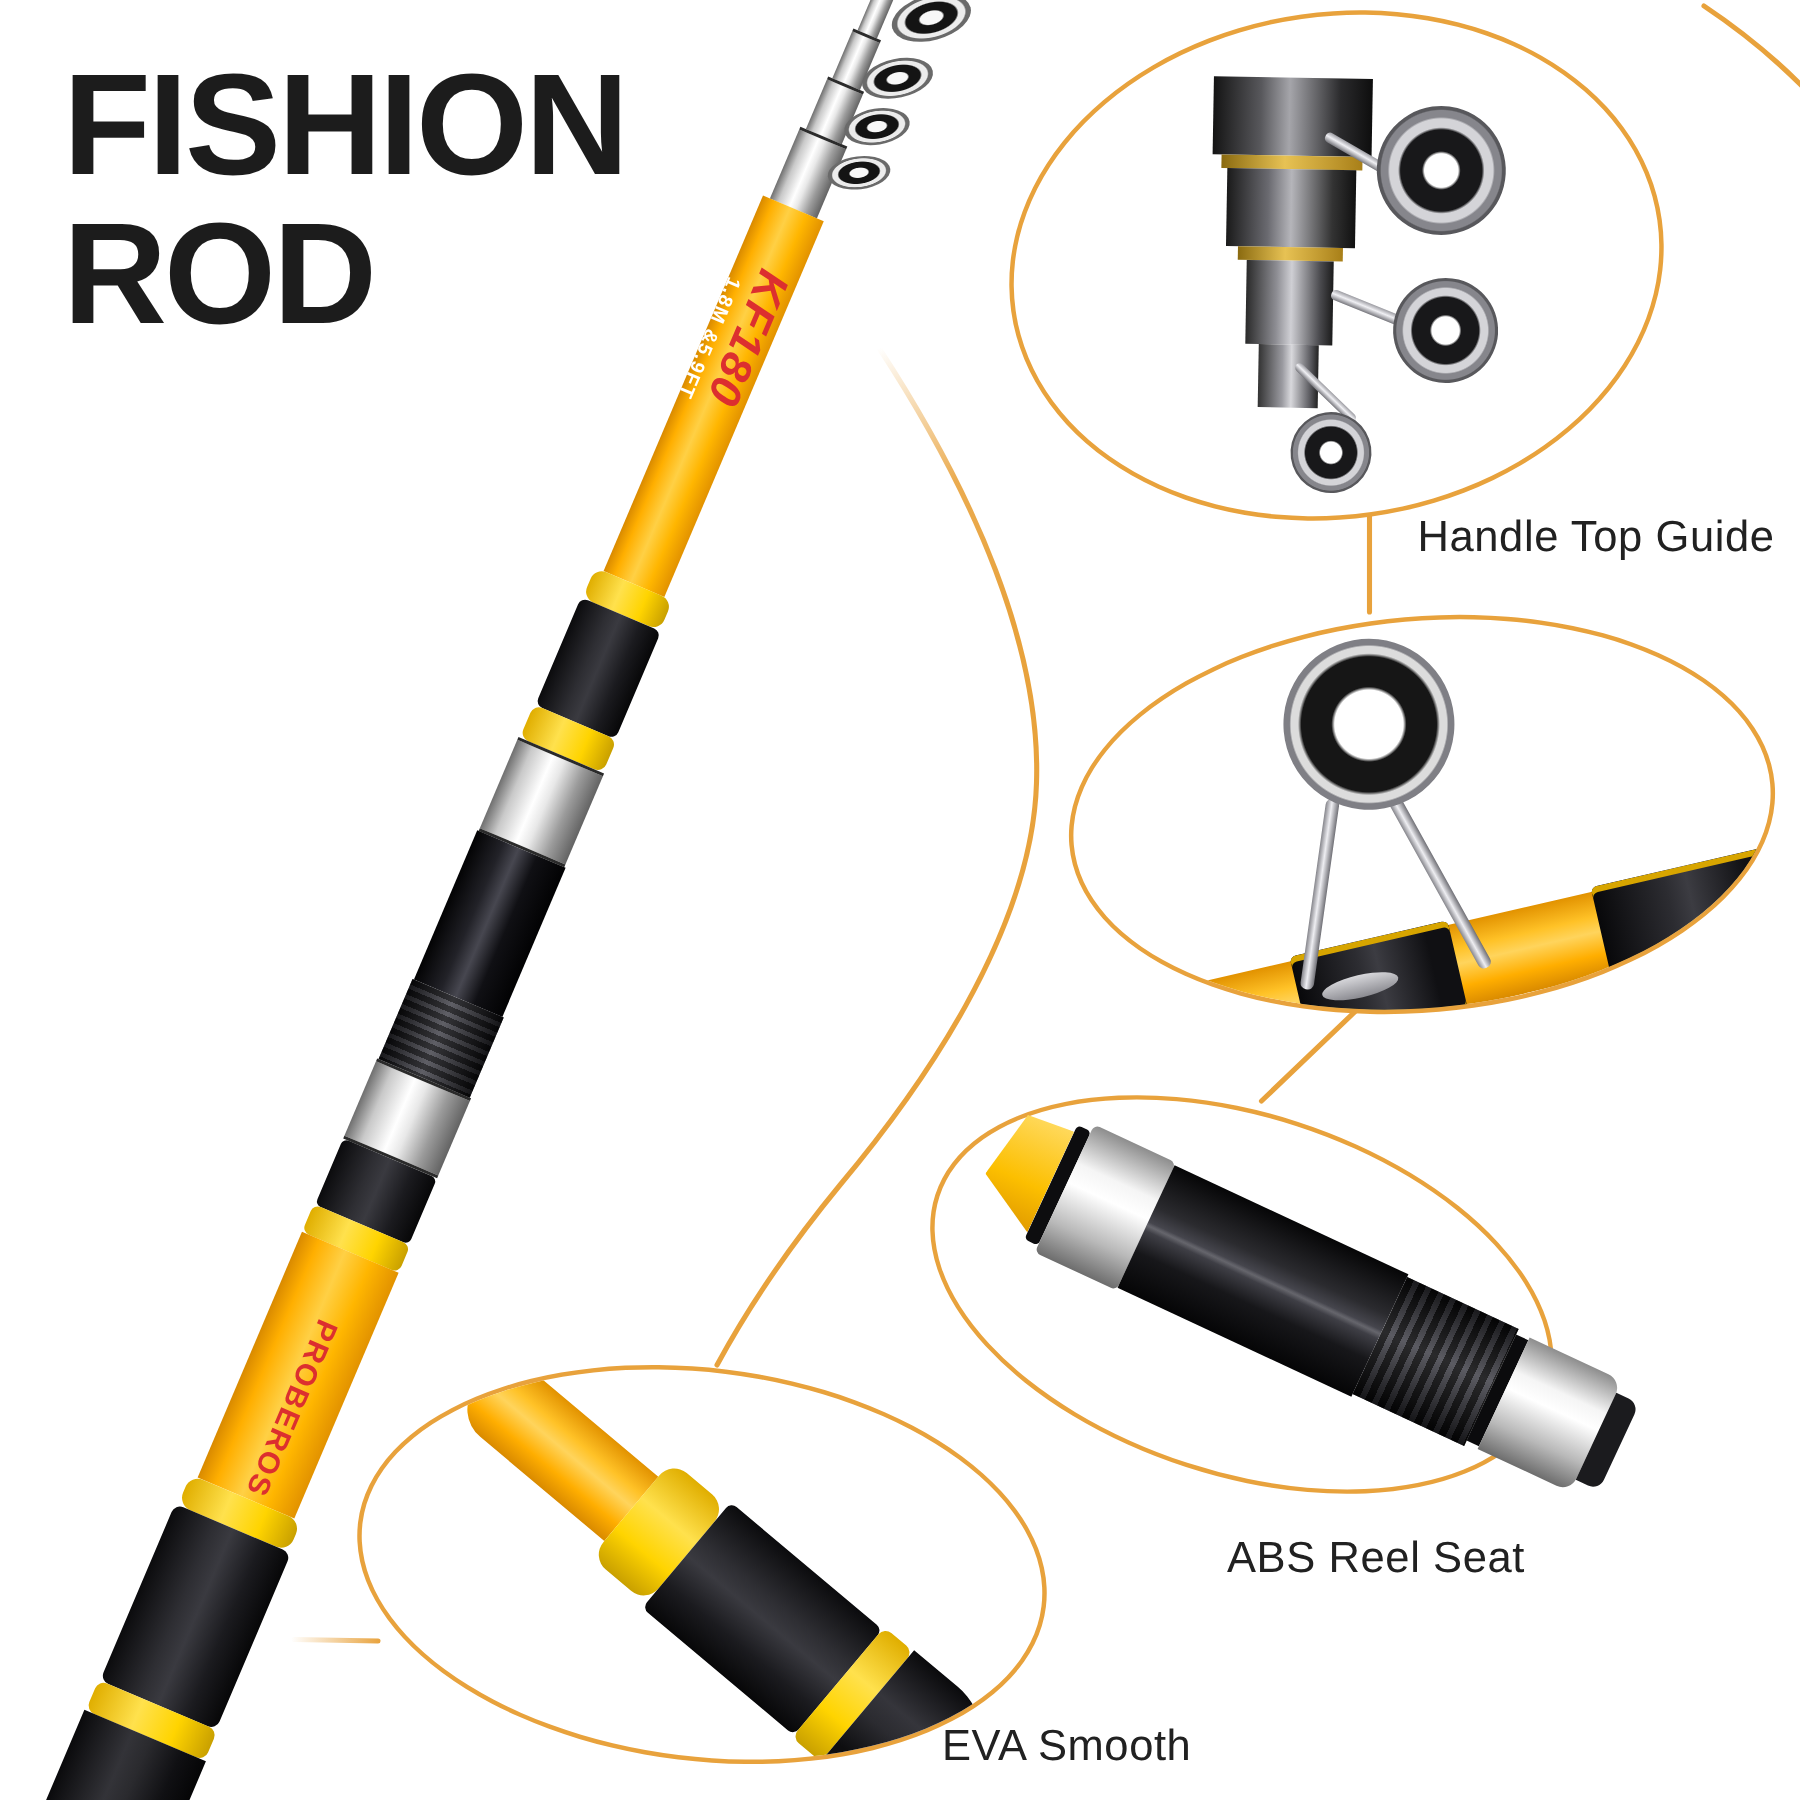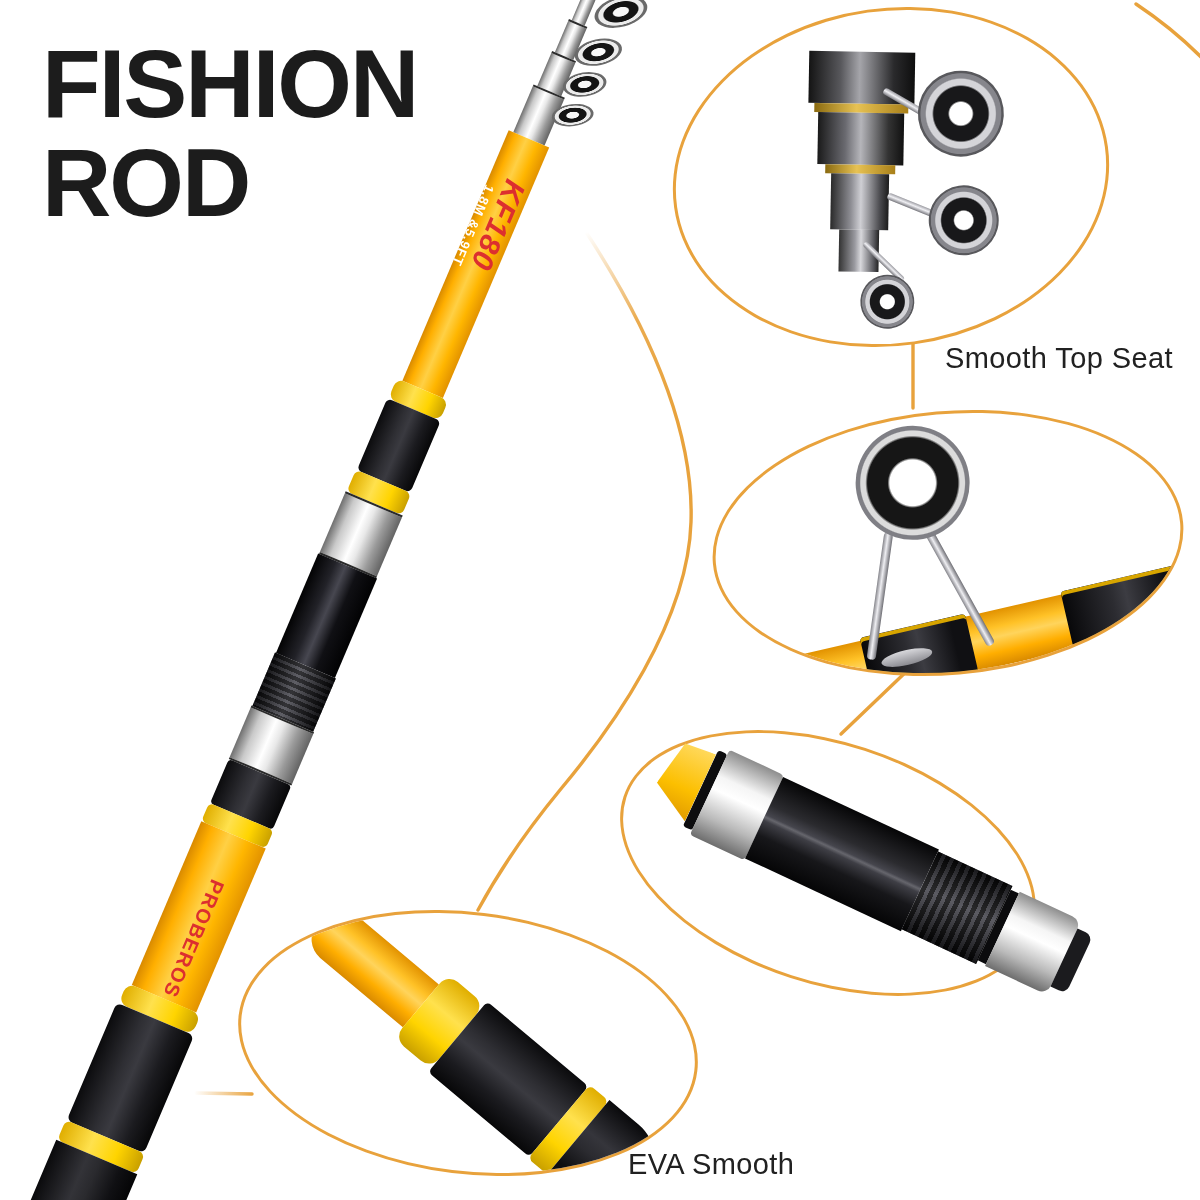--- a/index.html
+++ b/index.html
@@ -249,16 +249,17 @@
     <div class="guide g3"></div>
     <div class="guide g4"></div>
 
     <div class="vtext vt-model">
       <div class="kf">KF180</div>
       <div class="len">1.8M &amp;5.9FT</div>
     </div>
     <div class="vtext vt-brand">PROBEROS</div>
   </div>
 
-  <div class="feat-label lbl-topguide">Smooth Top Seat</div>
+  <div class="feat-label lbl-topguide">Handle Top Guide</div>
+  <div class="feat-label lbl-reelseat">ABS Reel Seat</div>
   <div class="feat-label lbl-eva">EVA Smooth</div>
 
 </div>
 
 </body></html>

